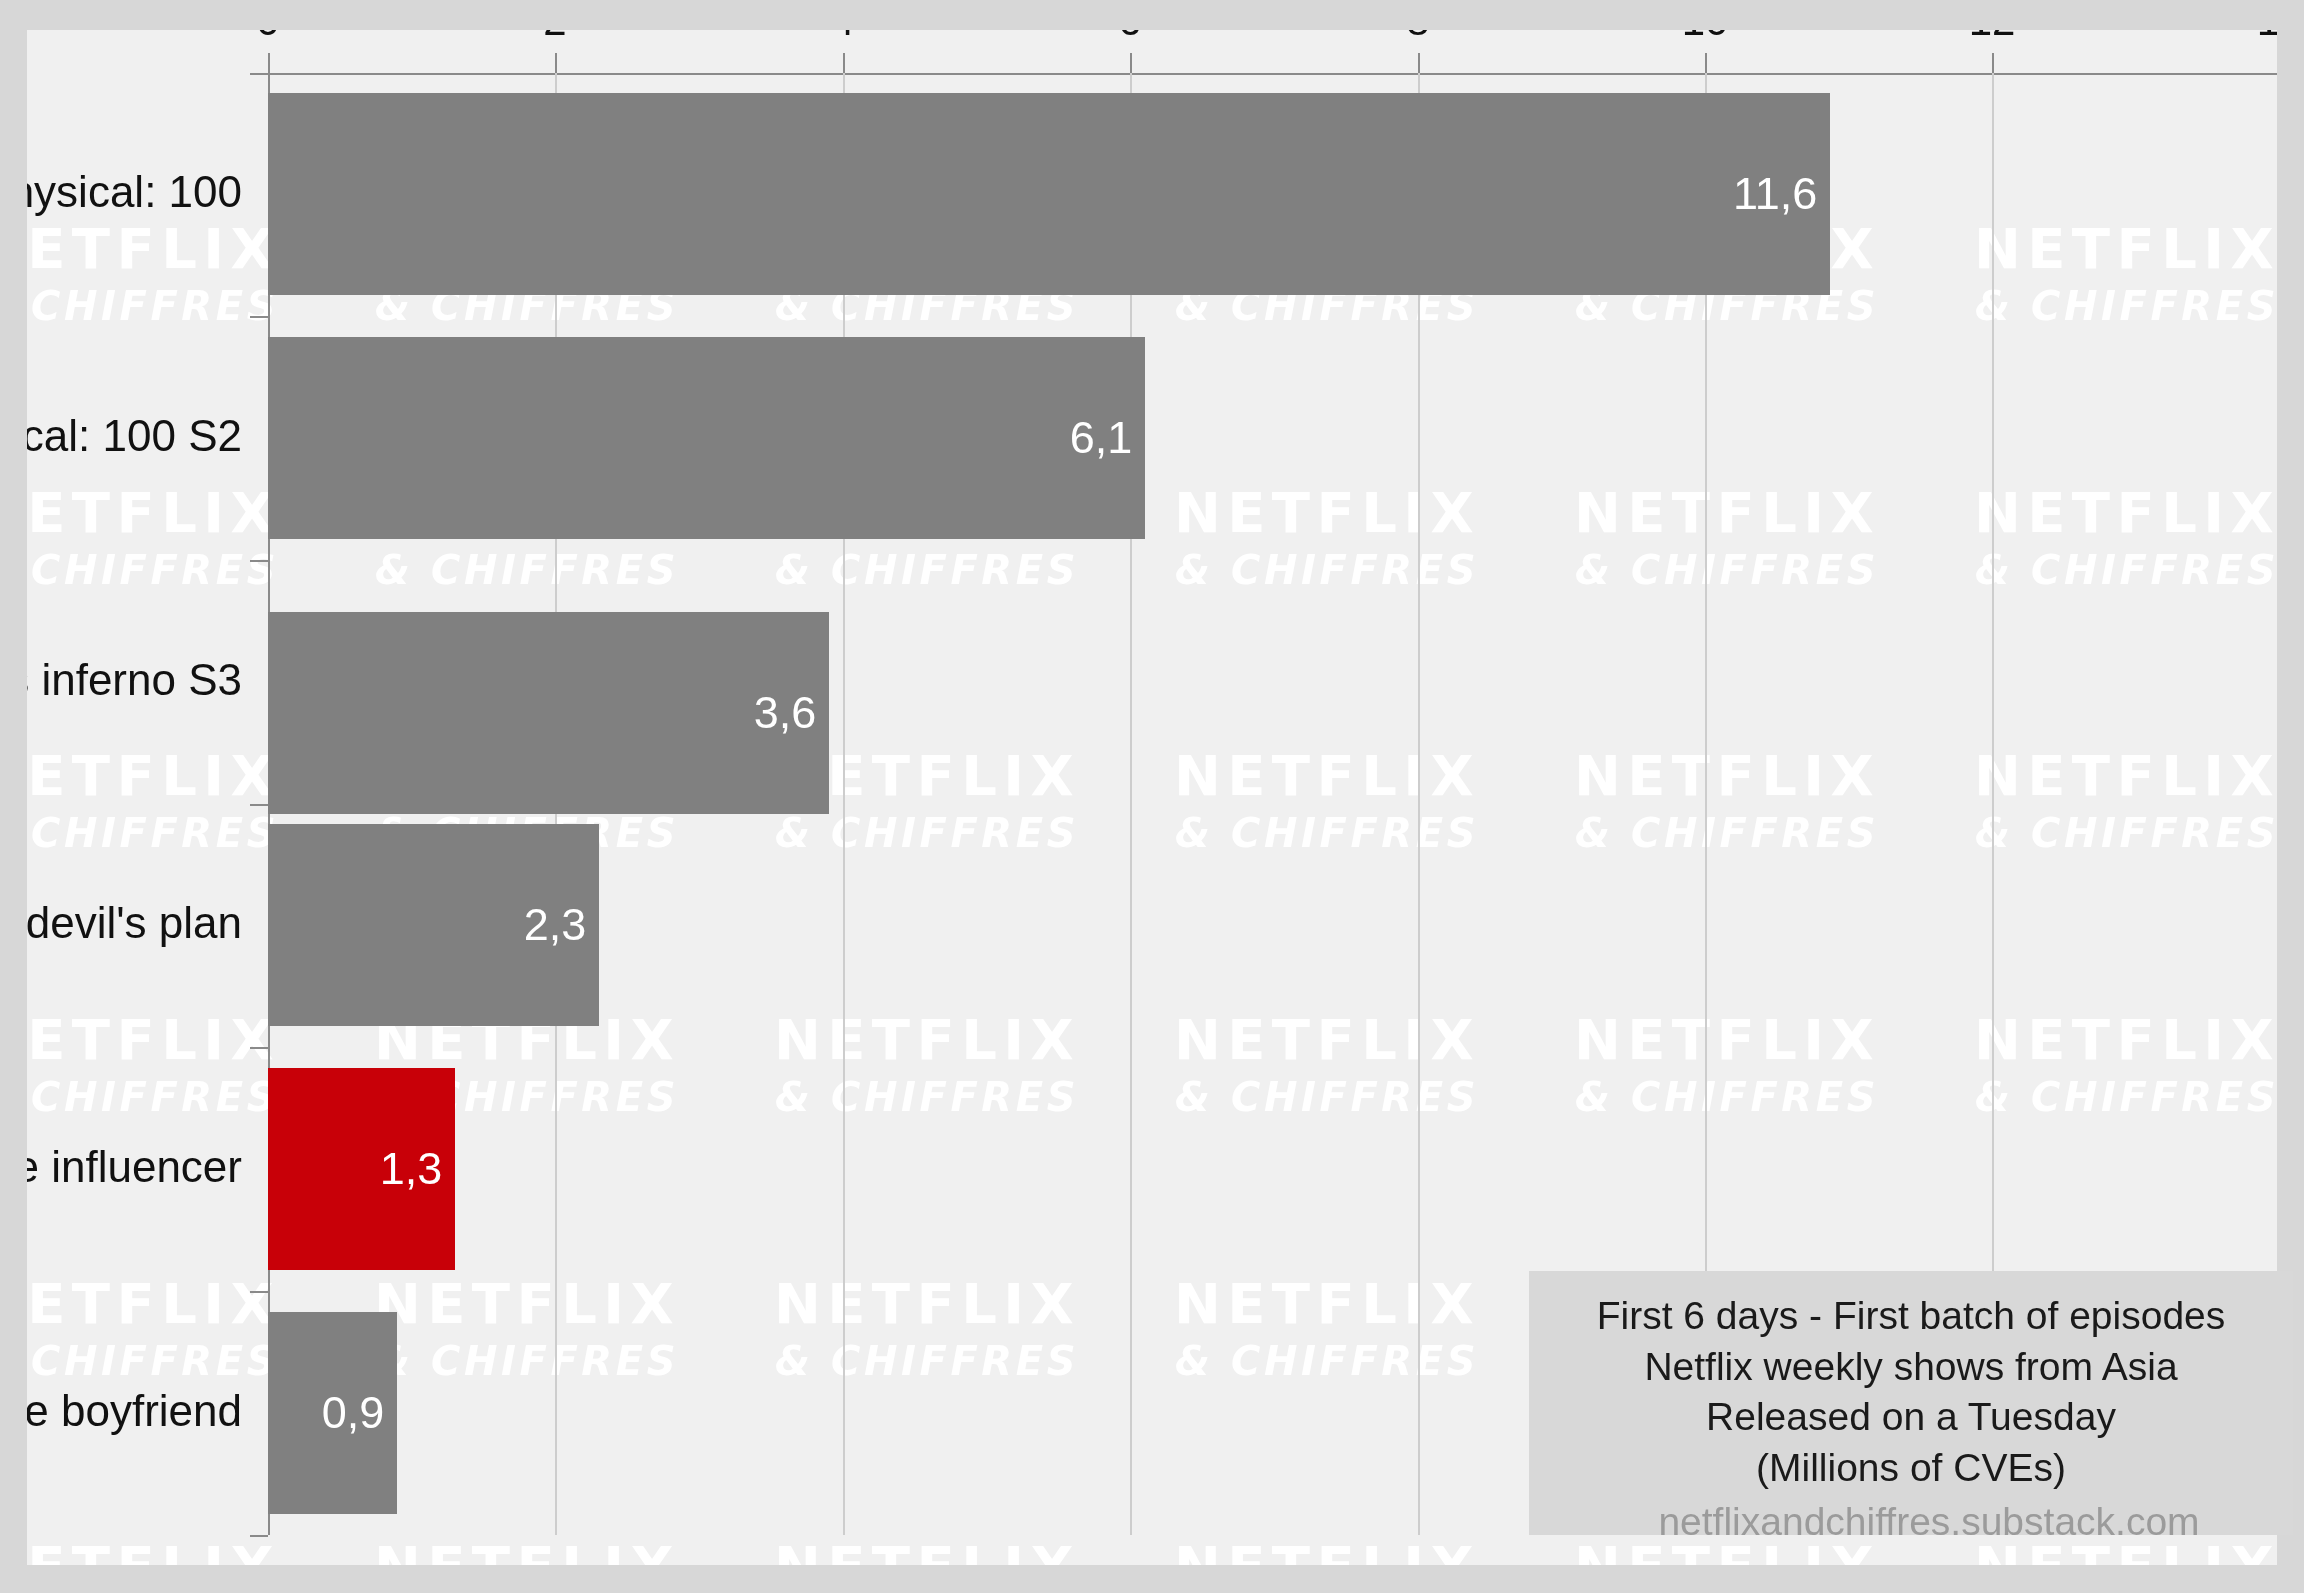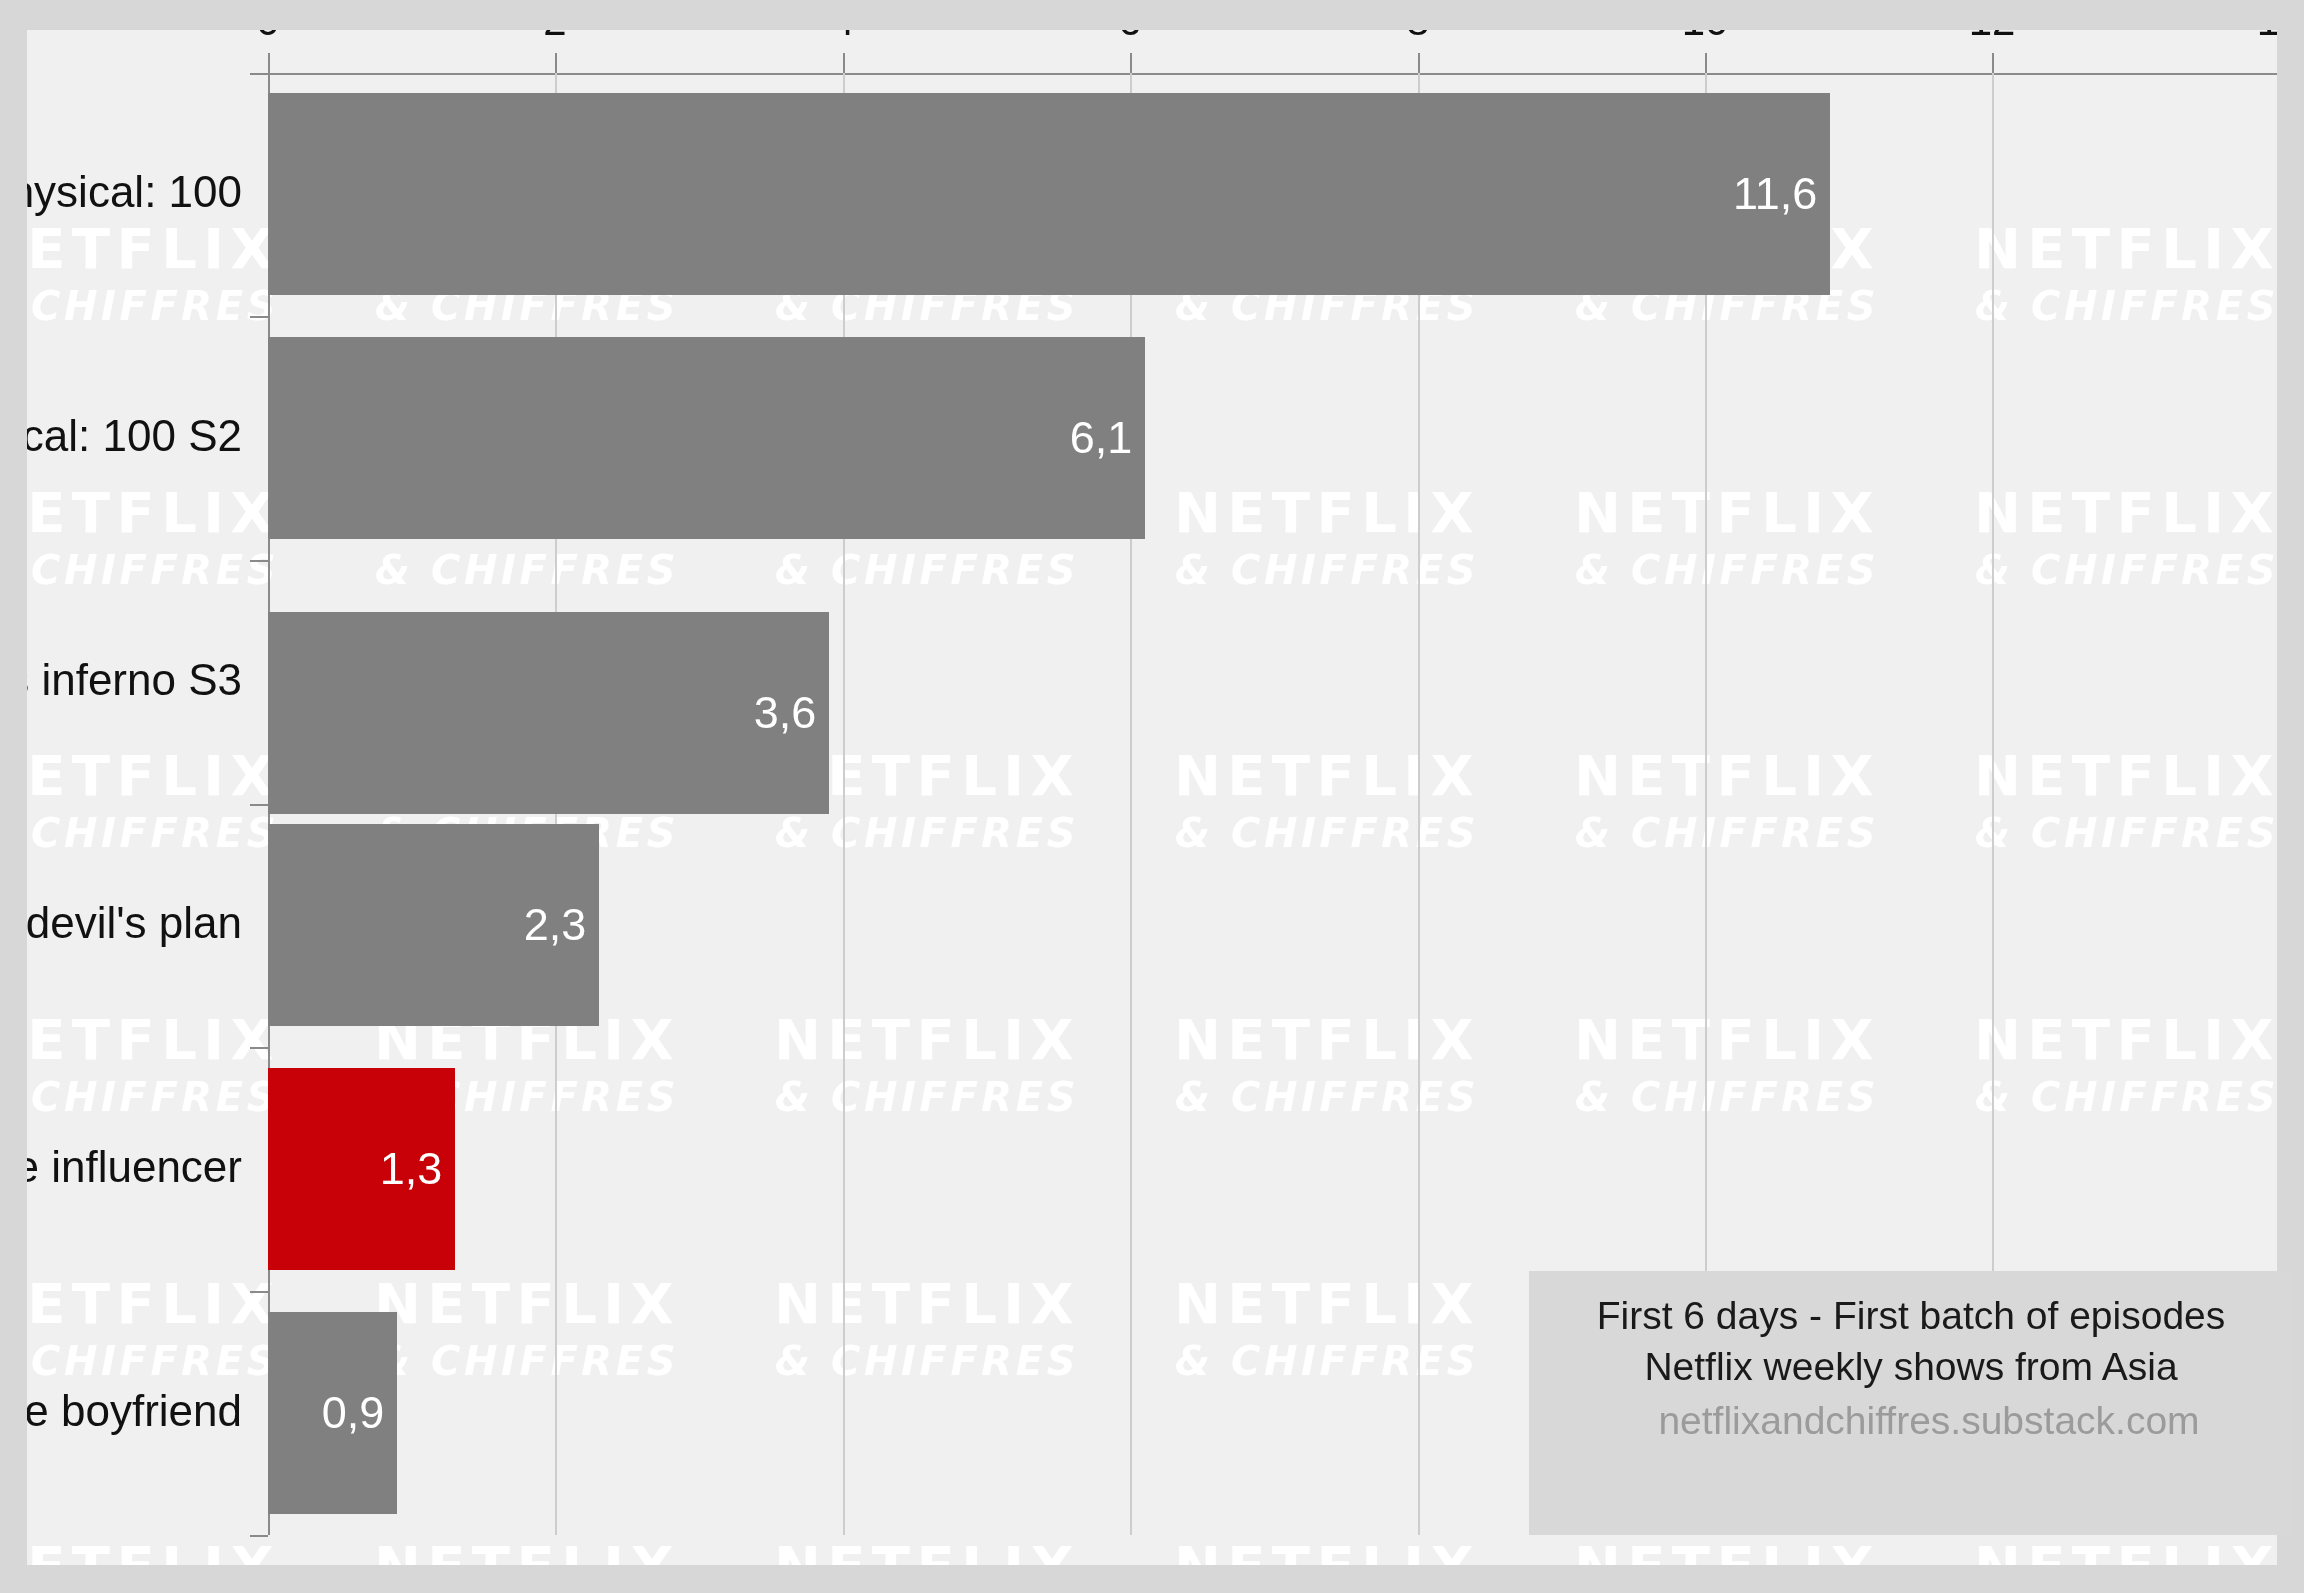--- a/index.html
+++ b/index.html
@@ -394,17 +394,19 @@
           <span class="bar-value">0,9</span>
         </div>
         <div class="cat-label" style="right: 2035px; top: 1356px;">The boyfriend</div>
       </div>
 
   </div>
 
   <div id="caption">
     <span class="cap-line">First 6 days - First batch of episodes</span>
     <span class="cap-line">Netflix weekly shows from Asia</span>
+    <span class="cap-line">Released on a Tuesday</span>
+    <span class="cap-line">(Millions of CVEs)</span>
     <span class="cap-url">netflixandchiffres.substack.com</span>
   </div>
 
 </div>
 
 
 </body></html>

